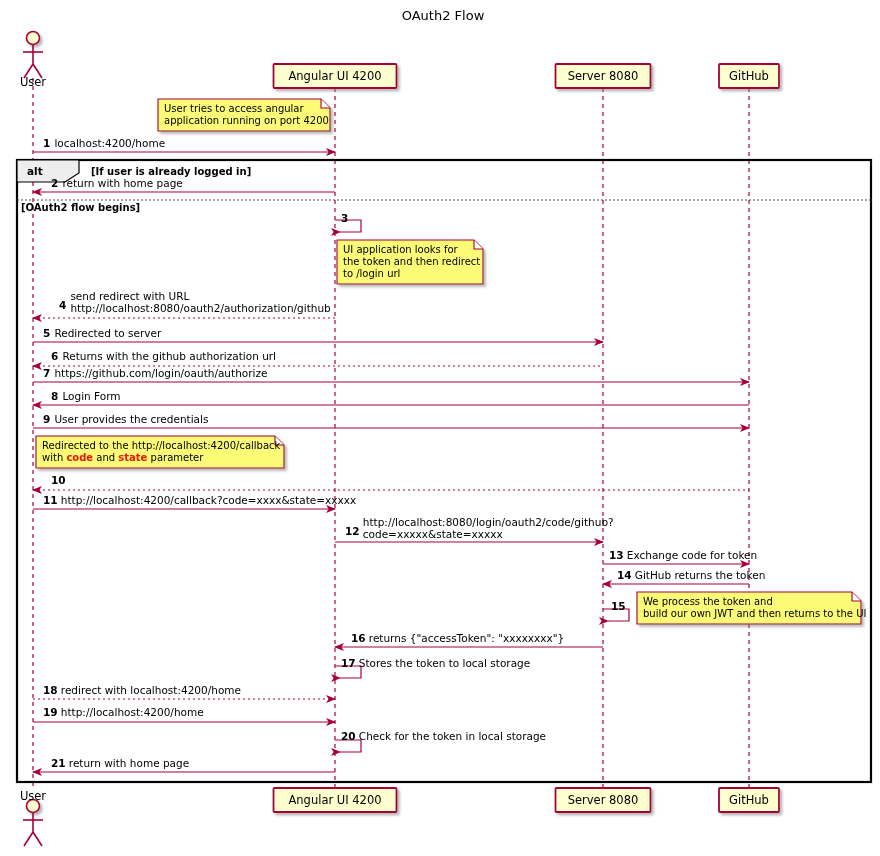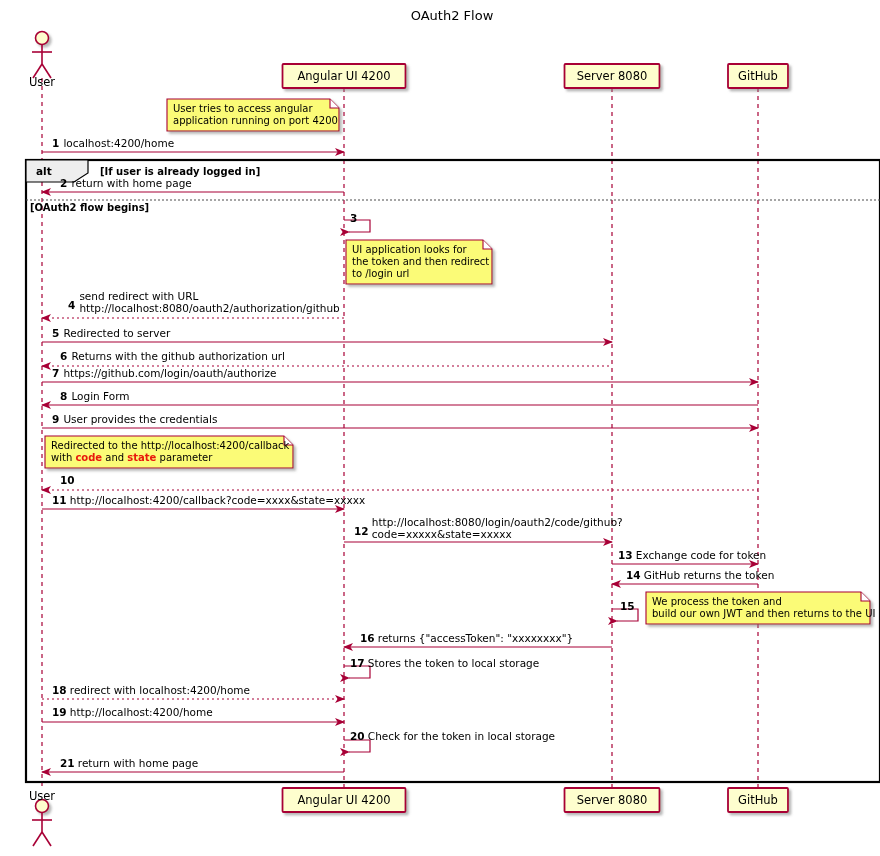--- a/index.html
+++ b/index.html
@@ -1,21 +1,21 @@
 <!DOCTYPE html>
 <html><head>
 <meta charset="utf-8">
 <style>
   html,body{margin:0;padding:0;}
   body{
     width:880px;height:856px;background:#FFFFFF;
     font-family:"DejaVu Sans","Liberation Sans",sans-serif;
     overflow:hidden;position:relative;
   }
-  #stage{position:absolute;left:12px;top:0;width:704px;height:856px;}
+  #stage{position:absolute;left:3px;top:0;width:704px;height:856px;}
   svg#diagram{position:absolute;left:0;top:0;}
   .ttl{font-size:13px;fill:#000000;font-family:"DejaVu Sans",sans-serif;}
   .plabel{font-size:11.5px;fill:#000000;font-family:"DejaVu Sans",sans-serif;}
   .msg{font-size:10.5px;fill:#000000;font-family:"DejaVu Sans",sans-serif;}
   .msgnum{font-size:10.5px;fill:#000000;font-weight:bold;font-family:"DejaVu Sans",sans-serif;}
   .note{font-size:10px;fill:#000000;font-family:"DejaVu Sans",sans-serif;}
   .notehl{font-size:10px;fill:#E8180C;font-weight:bold;font-family:"DejaVu Sans",sans-serif;}
   .altlbl{font-size:10.5px;fill:#000000;font-weight:bold;font-family:"DejaVu Sans",sans-serif;}
   .altcond{font-size:10px;fill:#000000;font-weight:bold;font-family:"DejaVu Sans",sans-serif;}
   .actorlbl{font-size:11.5px;fill:#000000;font-family:"DejaVu Sans",sans-serif;}

